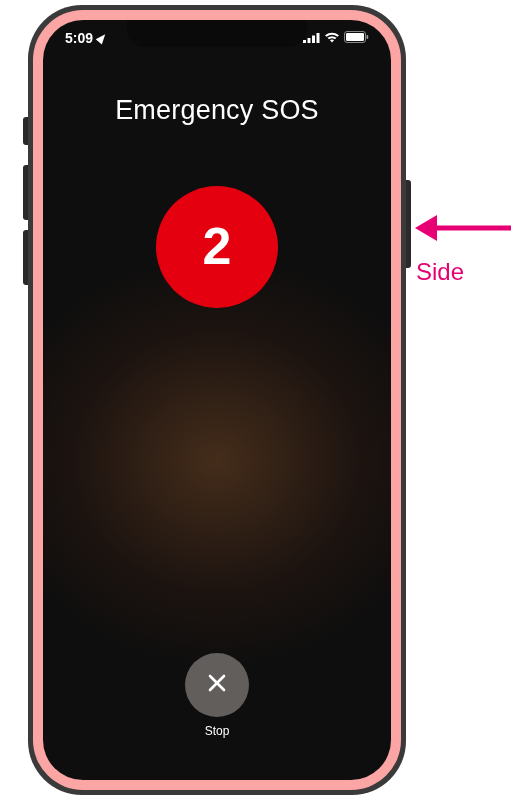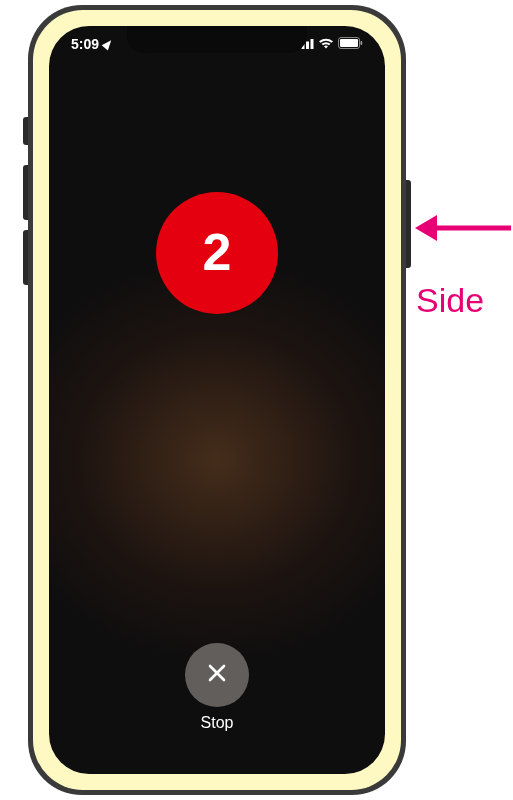--- a/index.html
+++ b/index.html
@@ -17,23 +17,23 @@
       top: 5px;
       width: 378px;
       height: 790px;
       background: #3a3a3a;
       border-radius: 54px;
       padding: 5px;
     }
     .phone-inner {
       width: 100%;
       height: 100%;
-      background: #fef9c3;
+      background: #fca5a5;
       border-radius: 50px;
-      padding: 16px;
+      padding: 10px;
       position: relative;
     }
     .vol-up, .vol-down {
       position: absolute;
       left: -5px;
       width: 5px;
       height: 55px;
       background: #2a2a2a;
       border-radius: 3px 0 0 3px;
     }
@@ -146,37 +146,36 @@
       height: 64px;
       background: rgba(120, 116, 114, 0.78);
       border-radius: 50%;
       display: flex;
       align-items: center;
       justify-content: center;
       cursor: pointer;
     }
     .stop-label {
       color: #fff;
-      font-size: 16px;
+      font-size: 12px;
       font-weight: 400;
     }
     .arrow-wrap {
       position: absolute;
       left: 415px;
       top: 205px;
     }
     .arrow-label {
       position: absolute;
       left: 416px;
       top: 258px;
       color: #e60073;
-      font-size: 34px;
+      font-size: 24px;
       font-weight: 400;
       line-height: 1.15;
-      margin-top: 23px;
     }
   </style>
 </head>
 <body>
 
 <div class="phone-frame">
   <div class="silent-switch"></div>
   <div class="vol-up"></div>
   <div class="vol-down"></div>
   <div class="side-btn"></div>
@@ -208,20 +207,21 @@
           <span>
             <svg width="25" height="12" viewBox="0 0 25 12">
               <rect x="0.5" y="0.5" width="21" height="11" rx="2.5" fill="none" stroke="#fff" stroke-width="1" opacity="0.5"></rect>
               <rect x="2" y="2" width="18" height="8" rx="1.3" fill="#fff"></rect>
               <rect x="22.5" y="4" width="1.7" height="4" rx="0.8" fill="#fff" opacity="0.6"></rect>
             </svg>
           </span>
         </div>
       </div>
 
+      <div class="title">Emergency SOS</div>
 
       <div class="countdown-circle">
         <div class="countdown-num">2</div>
       </div>
 
       <div class="stop-wrap">
         <div class="stop-btn">
           <span>
             <svg width="24" height="24" viewBox="0 0 24 24">
               <line x1="5" y1="5" x2="19" y2="19" stroke="#fff" stroke-width="2.6" stroke-linecap="round"></line>

